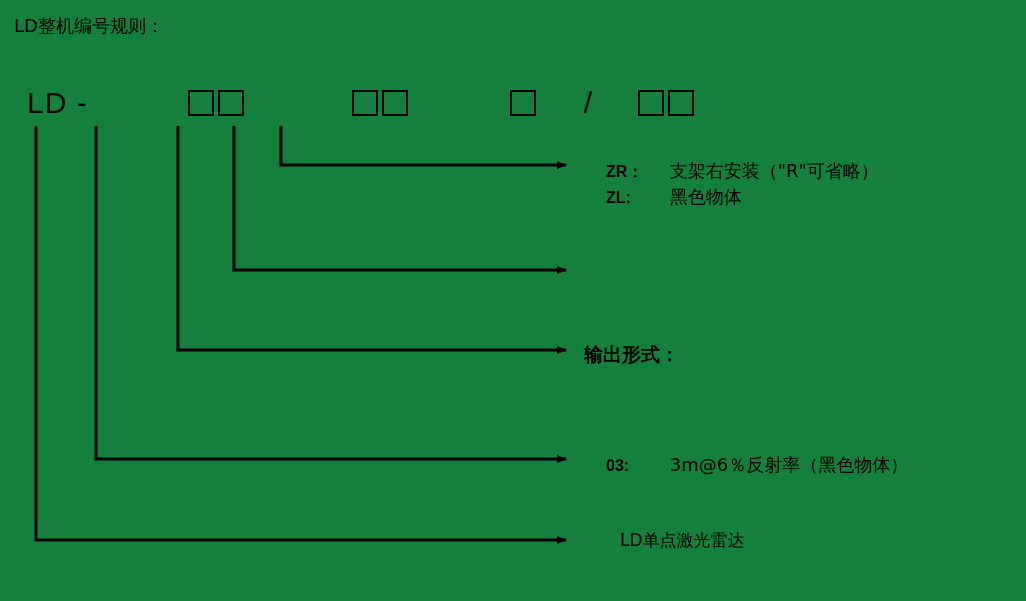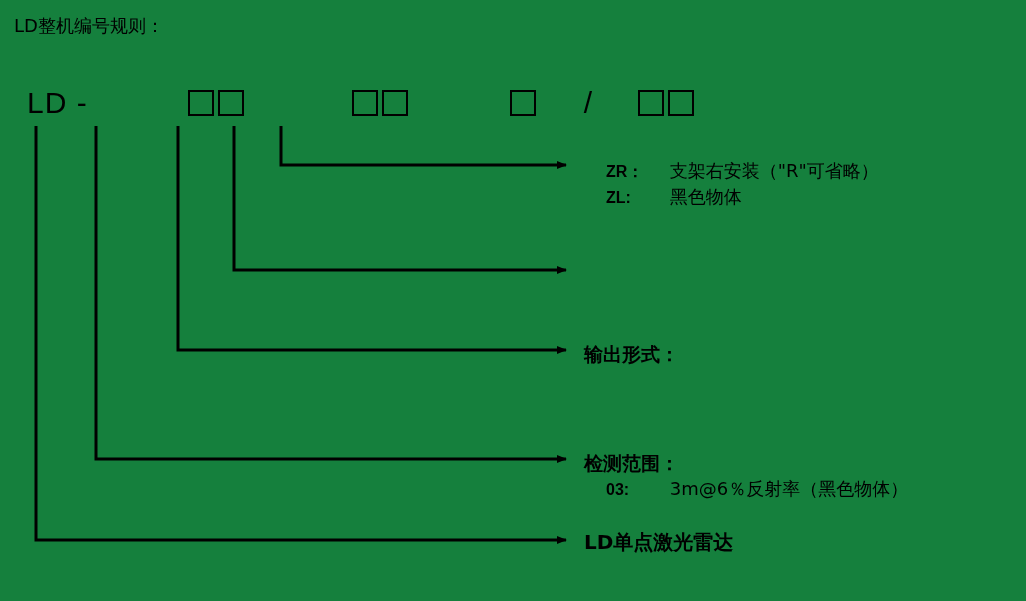--- a/index.html
+++ b/index.html
@@ -102,24 +102,25 @@
   .desc .val {
     display: inline-block;
     font-family: "DejaVu Sans", sans-serif;
     font-size: 18px;
   }
   .k-w-md { width: 58px; }
   .indent-1 { padding-left: 22px; }
 
   .leaf-label {
     position: absolute;
-    font-size: 20px;
-    font-weight: bold;
+    font-size: 17px;
+    font-weight: normal;
     font-family: "DejaVu Sans", sans-serif;
     white-space: nowrap;
+    margin-left: 36px;
   }
 </style>
 </head>
 <body>
 
 <div id="page">
 
   <div class="title">LD整机编号规则：</div>
 
   <div class="codeline">
@@ -173,21 +174,20 @@
       <span class="val">黑色物体</span>
     </div>
   </div>
 
 
   <div class="desc" style="left:584px; top:343px;text-align:center;">
     <div class="hdr">输出形式：</div>
   </div>
 
   <div class="desc" style="left:584px; top:452px;">
-    <div class="hdr">检测范围：</div>
     <div class="row indent-1">
       <span class="key k-w-md">03:</span>
       <span class="val">3m@6％反射率（黑色物体）</span>
     </div>
   </div>
 
   <div class="leaf-label" style="left:584px; top:529px;">LD单点激光雷达</div>
 
 </div>
 

